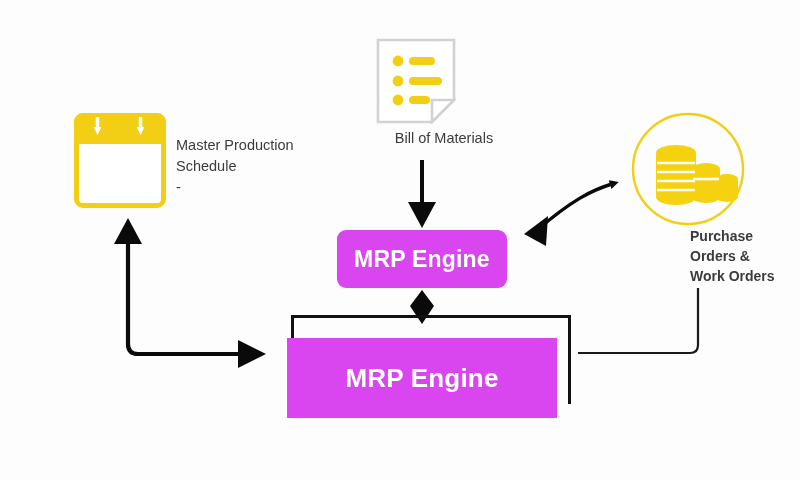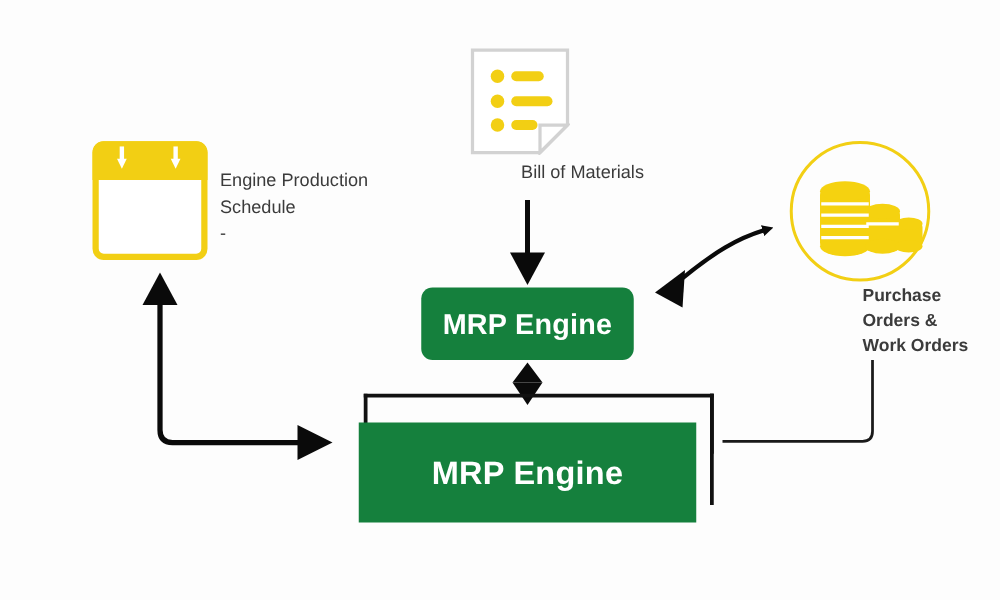--- a/index.html
+++ b/index.html
@@ -66,21 +66,21 @@
     white-space: pre-line;
   }
   
   #bom-icon {
     left: 376px;
     top: 38px;
     width: 80px;
     height: 86px;
   }
   #bom-label {
-    left: 386px;
+    left: 364px;
     top: 130px;
     width: 160px;
     text-align: center;
     font-size: 14.5px;
     color: #3b3b3b;
   }
   
   #po-icon {
     left: 630px;
     top: 111px;
@@ -93,21 +93,21 @@
     width: 110px;
     font-size: 14px;
     line-height: 20px;
     color: #3b3b3b;
     white-space: pre-line;
     font-weight: bold;
   }
   
   .mrp-box {
     position: absolute;
-    background: #15803d;
+    background: #d946ef;
     color: #ffffff;
     display: flex;
     align-items: center;
     justify-content: center;
     font-weight: bold;
     letter-spacing: 0.2px;
   }
   #mrp-top {
     left: 337px;
     top: 230px;
@@ -188,21 +188,21 @@
   <div class="cal-head"></div>
   <svg class="cal-ring r1" viewBox="0 0 9 22">
     <path d="M4.5,0 L4.5,11" stroke="#ffffff" stroke-width="3.5" fill="none"></path>
     <path d="M0.6,10 L8.4,10 L4.5,18 Z" fill="#ffffff"></path>
   </svg>
   <svg class="cal-ring r2" viewBox="0 0 9 22">
     <path d="M4.5,0 L4.5,11" stroke="#ffffff" stroke-width="3.5" fill="none"></path>
     <path d="M0.6,10 L8.4,10 L4.5,18 Z" fill="#ffffff"></path>
   </svg>
 </div>
-<div class="node" id="mps-label">Engine Production
+<div class="node" id="mps-label">Master Production
 Schedule
 -</div>
 
 <div class="node" id="bom-icon">
   <svg viewBox="0 0 80 86" width="80" height="86">
     <path d="M2,2 L78,2 L78,62 L56,84 L2,84 Z" fill="#ffffff" stroke="#d2d2d2" stroke-width="2.6"></path>
     <path d="M78,62 L56,62 L56,84 Z" fill="#ffffff" stroke="#d2d2d2" stroke-width="2.6"></path>
     <circle cx="22" cy="23" r="5.4" fill="#f2cf14"></circle>
     <rect x="33" y="19" width="26" height="8" rx="4" fill="#f2cf14"></rect>
     <circle cx="22" cy="43" r="5.4" fill="#f2cf14"></circle>

